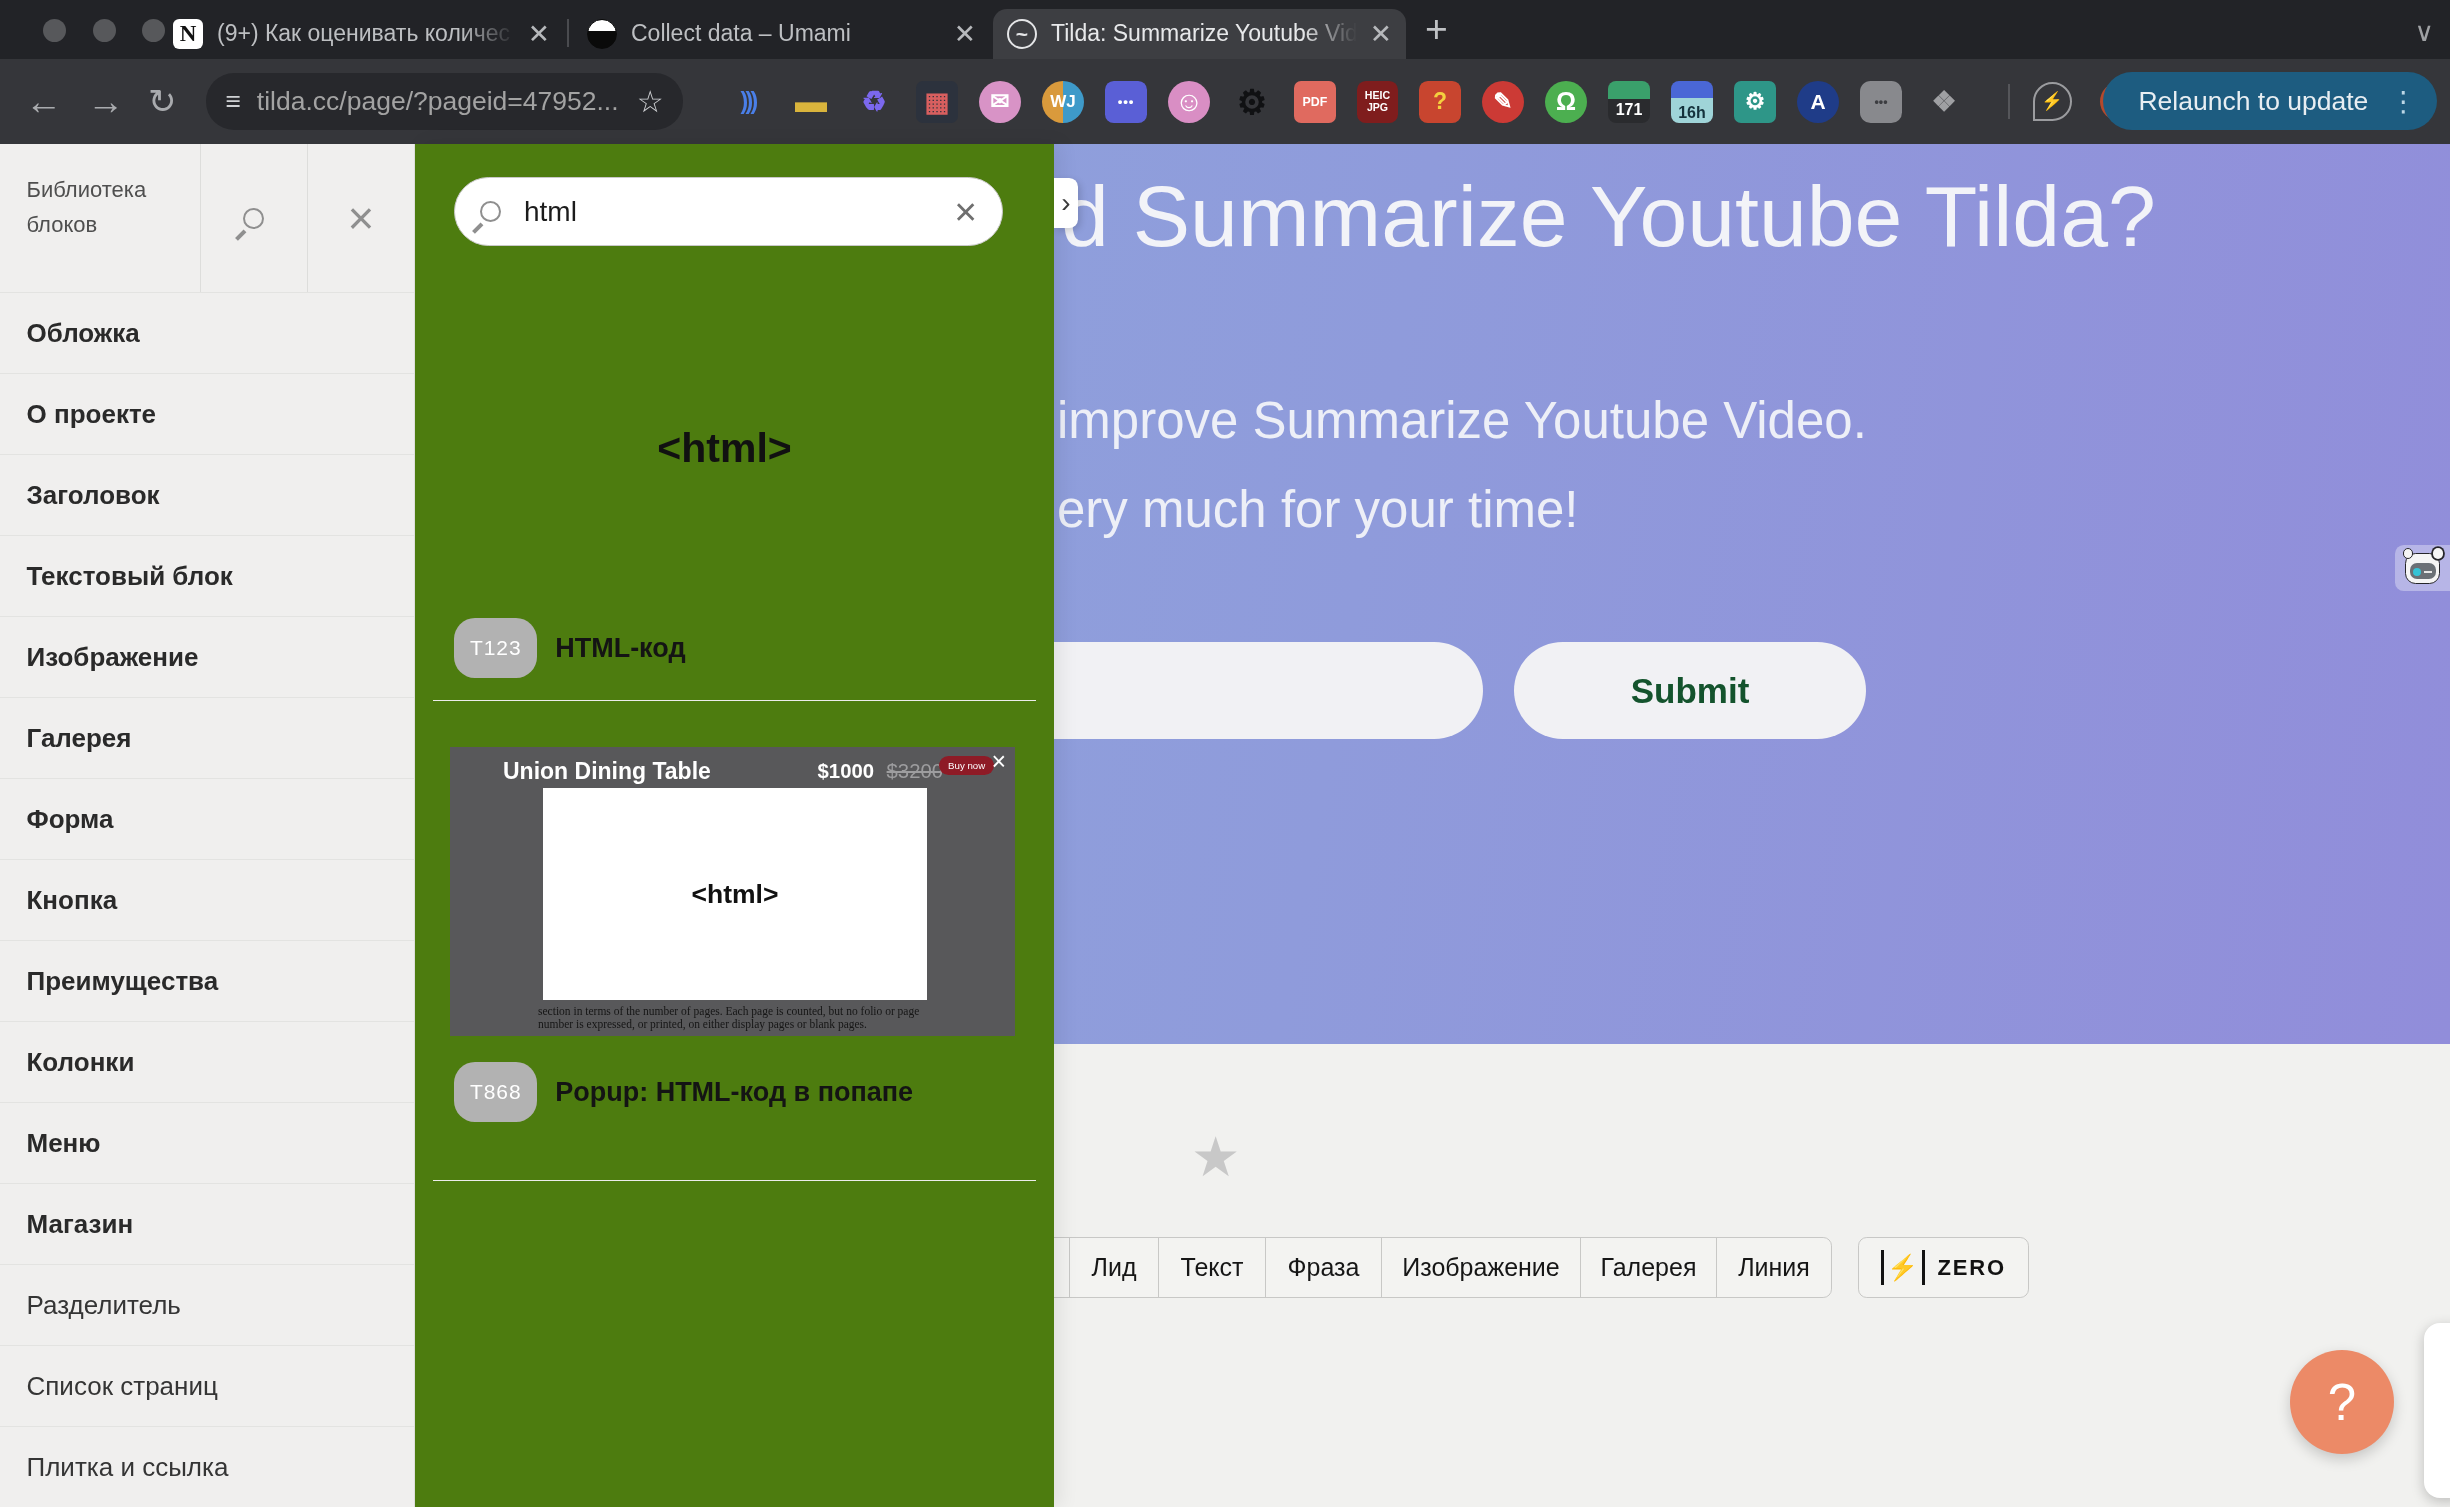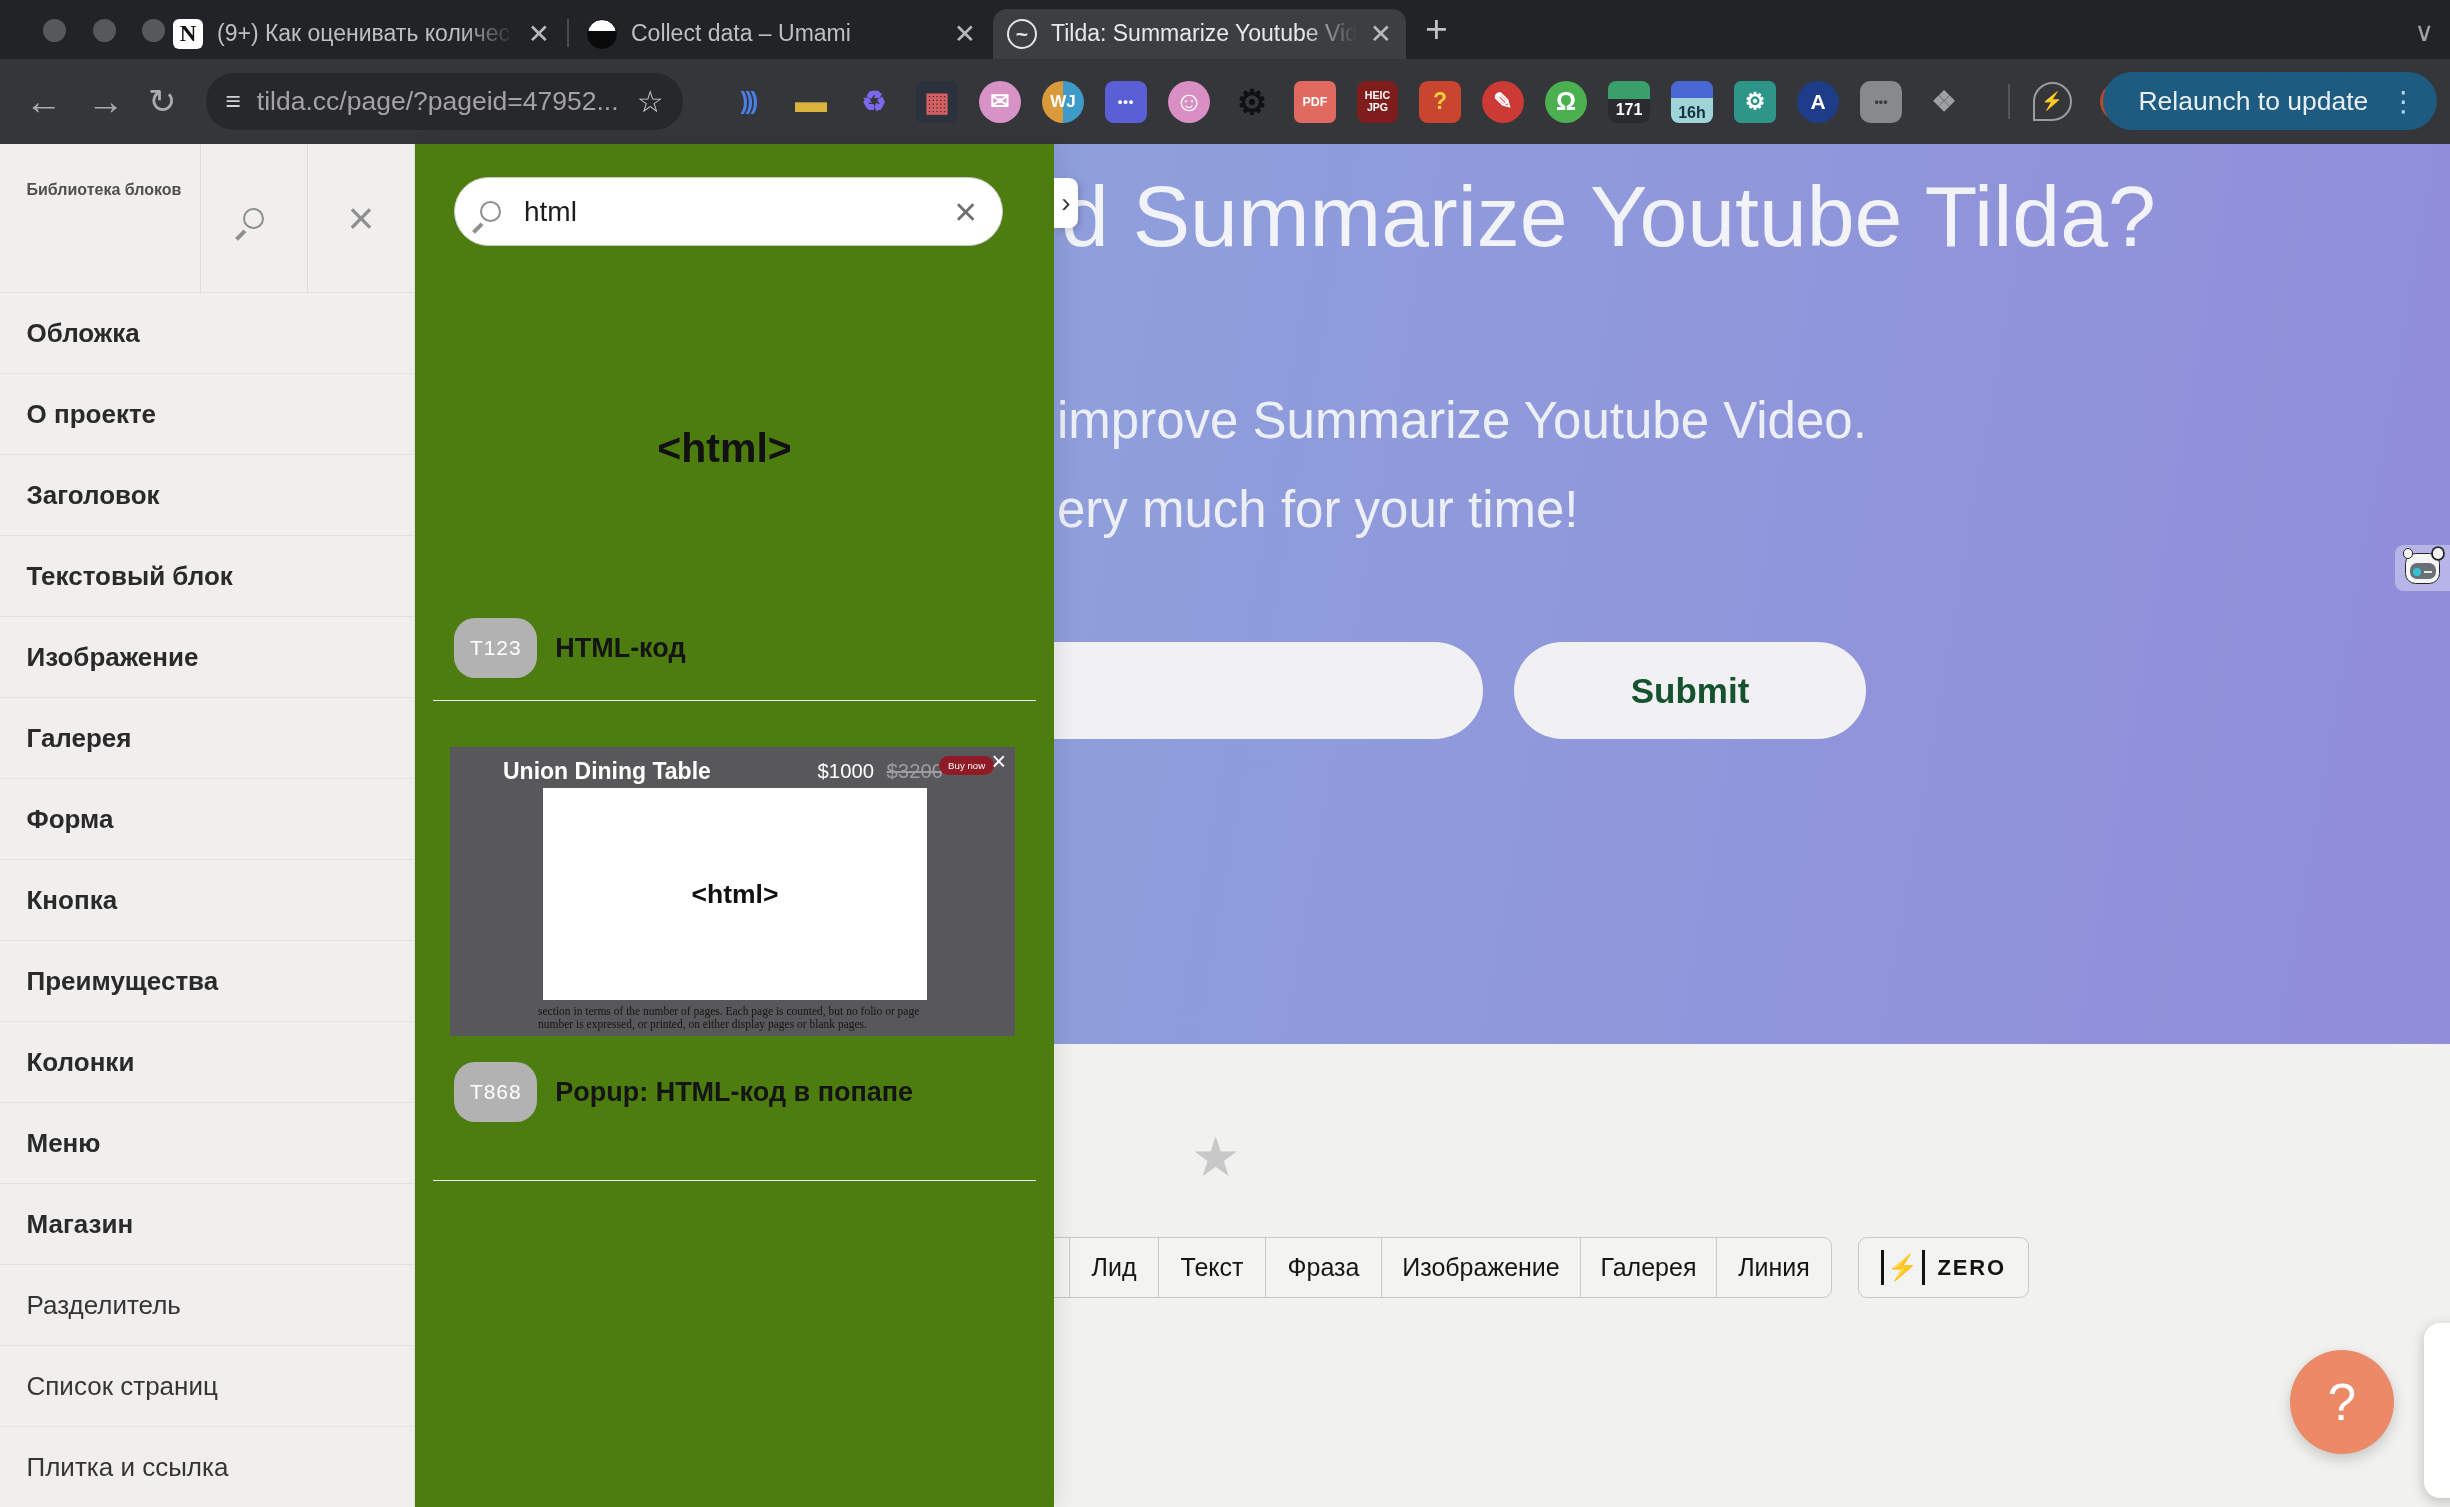--- a/index.html
+++ b/index.html
@@ -98,32 +98,32 @@
   .preview1-text { position:absolute; left:0; top:281px; width:619px; text-align:center; font-size:41px; font-weight:bold; color:#111; }
   .result-row { position:absolute; left:39px; display:flex; align-items:center; height:42px; cursor:pointer; }
   .row1 { top:483px; } .row2 { top:927px; }
   .tbadge { min-width:74px; padding:0 16px; height:60px; border-radius:21px; background:#b2b2b2; color:#fff; font-size:21px; font-weight:normal; letter-spacing:0.9px; display:flex; align-items:center; justify-content:center; }
   .rowlabel { margin-left:17.7px; font-size:27px; font-weight:bold; color:#141414; white-space:nowrap;text-align:center; }
   .pdivider { position:absolute; left:17.7px; right:17.7px; border-top:1.8px solid #ececea; }
   .div1 { top:556px; } .div2 { top:1036px; }
 
   .card { position:absolute; left:35px; top:603px; width:565px; height:289px; background:#58585a; overflow:hidden; }
   .card-product { position:absolute; left:53px; top:10.6px; font-size:23px; font-weight:bold; color:#fff; }
-  .card-price { position:absolute; right:141px; top:13.3px; font-size:20.3px; font-weight:normal; color:#fff; }
+  .card-price { position:absolute; right:141px; top:13.3px; font-size:20.3px; font-weight:bold; color:#fff; }
   .card-oldprice { position:absolute; right:72px; top:13.3px; font-size:20.3px; color:#9d9d9f; text-decoration:line-through; }
   .card-buy { position:absolute; right:21px; top:8.8px; height:19.4px; padding:0 8.8px; border-radius:9.7px; background:#8e1b26; color:#fff; font-size:9.7px; display:flex; align-items:center; }
   .card-x { position:absolute; right:8.8px; top:0px; color:#fff; font-size:25px; font-weight:300; }
   .card-modal { position:absolute; left:93px; top:41px; width:384px; height:212px; background:#fff; display:flex; align-items:center; justify-content:center; }
   .card-modal span { font-size:26.5px; font-weight:bold; color:#111; }
   .card-serif { position:absolute; left:88px; top:258px; width:407px; font-family:"Liberation Serif", serif; font-size:11.5px; line-height:13.3px; color:#161616; }
 
   
   .sidebar { position:absolute; left:0; top:0; width:415px; height:1364px; background:#f0efee; border-right:0.9px solid #dededc; z-index:11; }
   .sb-head { position:relative; height:148px; }
-  .sb-title { position:absolute; left:26.5px; top:28px; width:168px; font-size:16px; line-height:35px; color:#4f4f4f;font-weight:bold; }
+  .sb-title { position:absolute; left:26.5px; top:28px; width:168px; font-size:22px; line-height:35px; color:#4f4f4f; }
   .sb-vdiv { position:absolute; top:0; width:0.9px; height:148px; background:#dddddb; }
   .vd1{left:200px;} .vd2{left:307px;}
   .sb-search { position:absolute; left:200px; top:0; width:107px; height:148px; display:flex; align-items:center; justify-content:center; cursor:pointer; }
   .sb-close { position:absolute; left:307px; top:0; width:108px; height:148px; display:flex; align-items:center; justify-content:center; font-size:46px; font-weight:300; color:#8f8f8f; cursor:pointer; }
   .sb-item { height:81px; border-top:0.9px solid #e3e3e1; display:flex; align-items:center; padding-left:26.5px; font-size:26px; font-weight:bold; color:#2a2a2a; cursor:pointer; }
   .sb-item.muted { font-weight:400; color:#353535; }
 </style>
 </head>
 <body>
 

